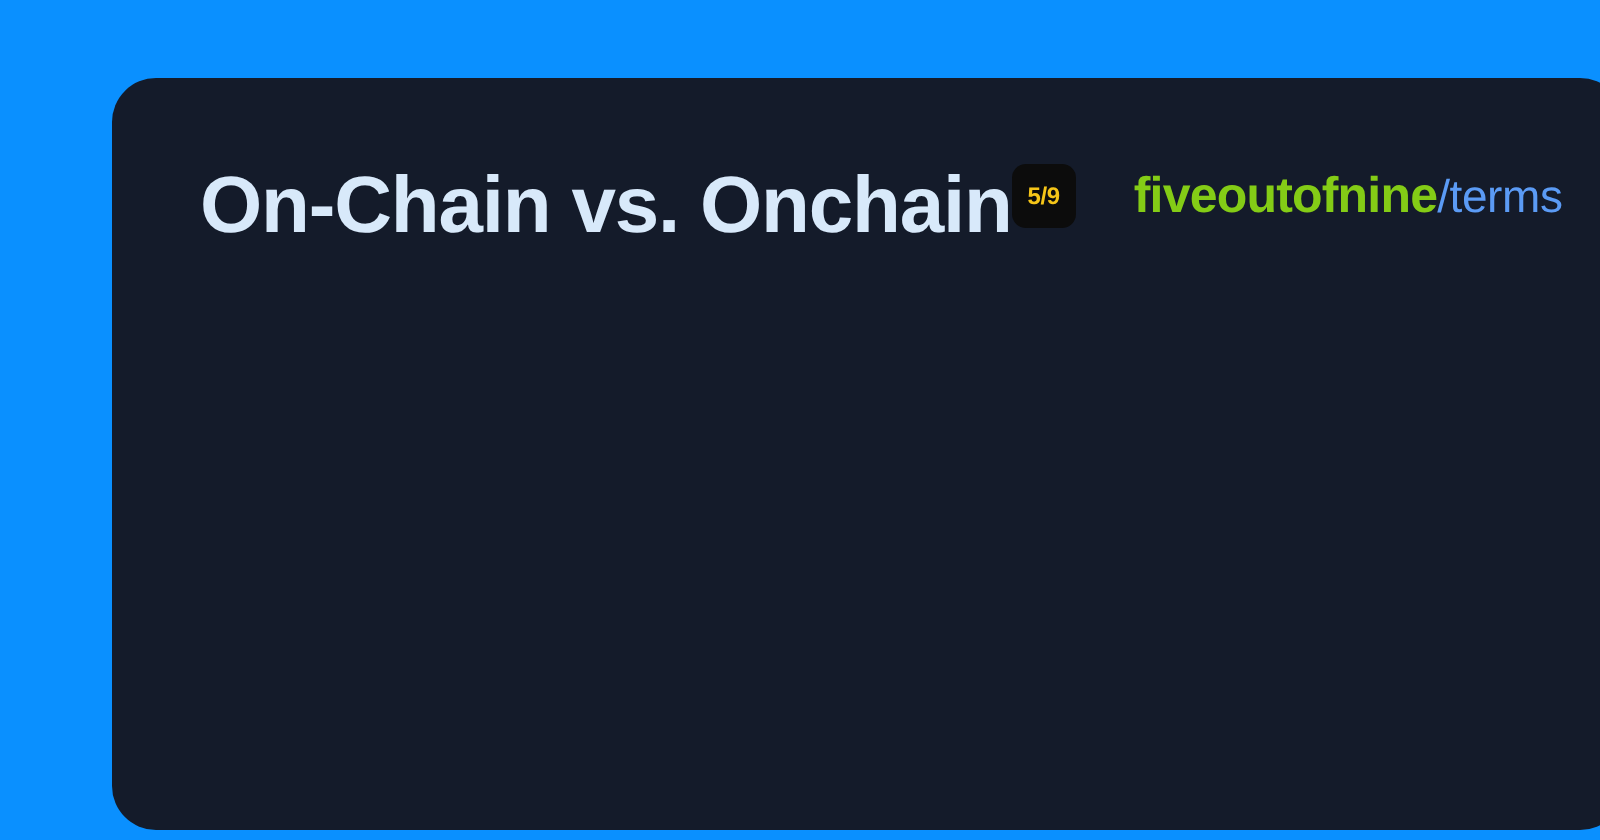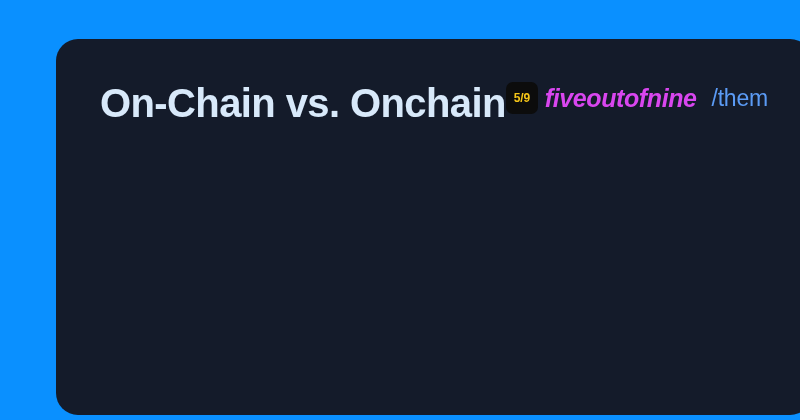--- a/index.html
+++ b/index.html
@@ -70,21 +70,21 @@
     display: flex;
     align-items: center;
     justify-content: space-between;
     width: 100%;
     height: 34px;
   }
 
   .brand {
     display: flex;
     align-items: center;
-    gap: 7px;
+    gap: 29px;
   }
 
   .brand-badge {
     width: 32px;
     height: 32px;
     border-radius: 7px;
     background: #0C0C0C;
     display: flex;
     align-items: center;
     justify-content: center;
@@ -97,22 +97,21 @@
     line-height: 1;
     color: #F5C518;
     letter-spacing: -0.2px;
   }
 
   .brand-name {
     font-size: 25px;
     font-weight: 700;
     line-height: 1;
     letter-spacing: -0.4px;
-    color: #d946ef;
-    font-style: italic;
+    color: #84cc16;
   }
 
   .footer-link {
     font-size: 23px;
     font-weight: 500;
     line-height: 1;
     letter-spacing: -0.2px;
     color: #5B9BF5;
     text-decoration: none;
   }
@@ -131,19 +130,19 @@
 
     <div class="card-footer">
 
       <div class="brand">
         <div class="brand-badge">
           <span class="brand-badge-text">5/9</span>
         </div>
         <span class="brand-name">fiveoutofnine</span>
       </div>
 
-      <a class="footer-link" href="#">/them</a>
+      <a class="footer-link" href="#">/terms</a>
 
     </div>
 
   </div>
 
 </div>
 
 </body></html>

